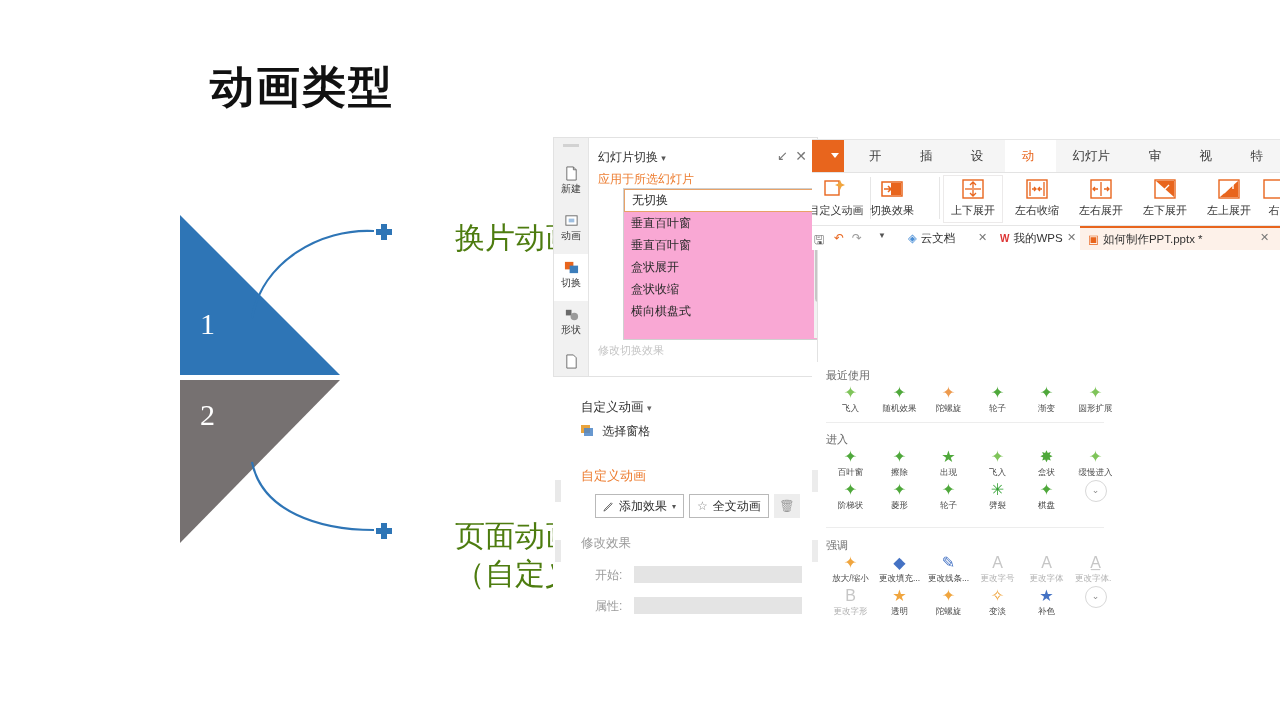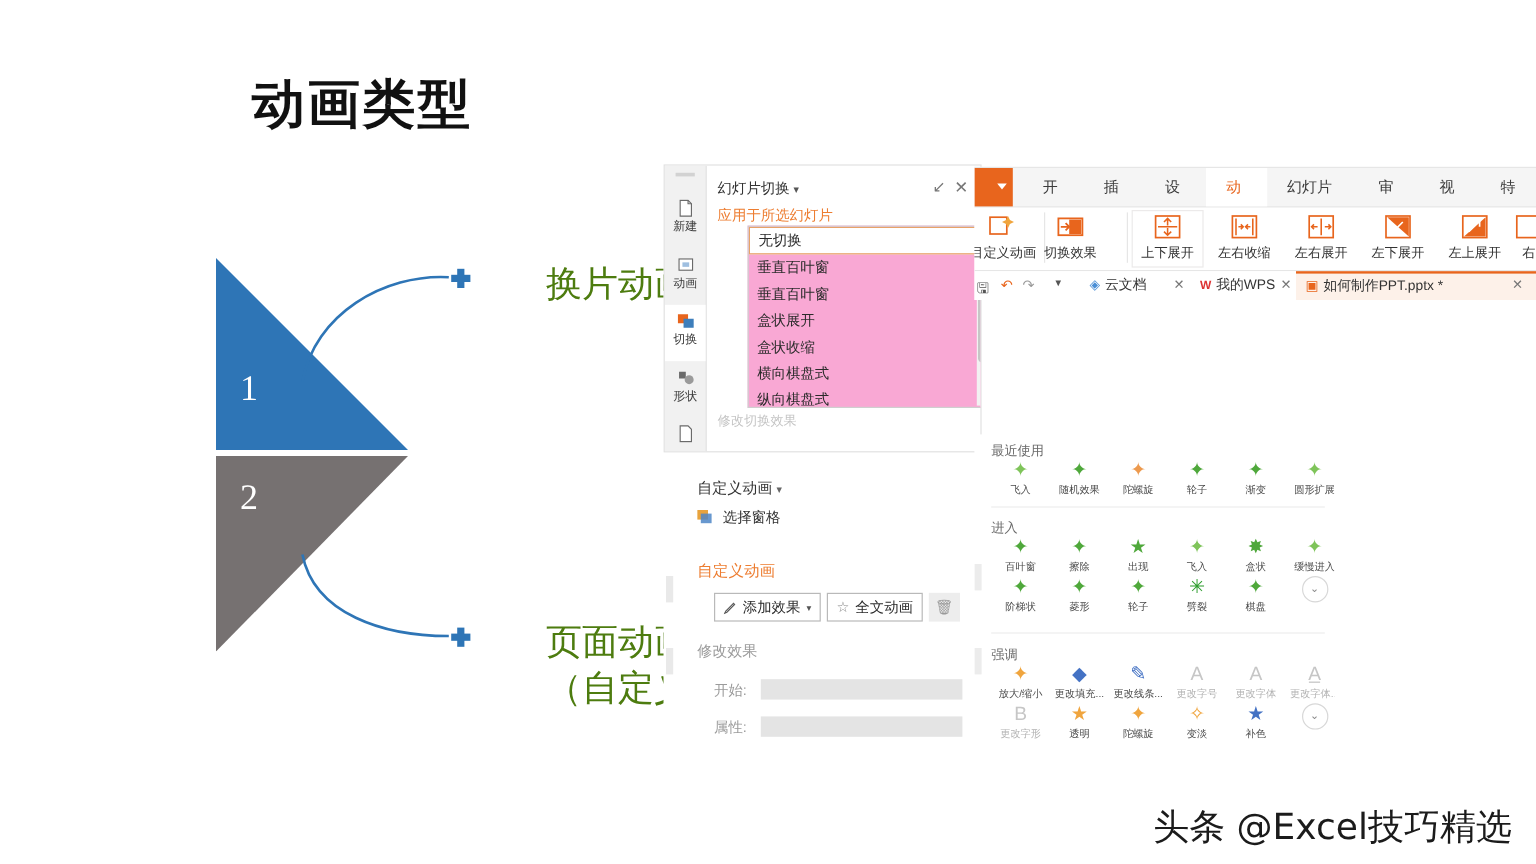--- a/index.html
+++ b/index.html
@@ -292,21 +292,20 @@
 
     <div class="sec-lbl" style="top:33px;">应用于所选幻灯片</div>
 
     <div class="lst">
       <div class="lst-item sel">无切换</div>
       <div class="lst-item">垂直百叶窗</div>
       <div class="lst-item">垂直百叶窗</div>
       <div class="lst-item">盒状展开</div>
       <div class="lst-item">盒状收缩</div>
       <div class="lst-item">横向棋盘式</div>
-      <div class="lst-item">纵向棋盘式</div>
       <div class="lst-sb">
           <i></i>
         </div>
     </div>
 
     <div class="pnl-fade">
       <span>修改切换效果</span>
     </div>
   </div>
 
@@ -609,15 +608,14 @@
       <div class="gcell">
           <span class="gi" style="color:#4472C4;">★</span>
           <span class="gl">补色</span>
         </div>
       <div class="gcell">
           <div class="gmore">⌄</div>
         </div>
     </div>
   </div>
 
-  <div class="wm">头条 @Excel技巧精选</div>
 
 </div>
 
 </body></html>

